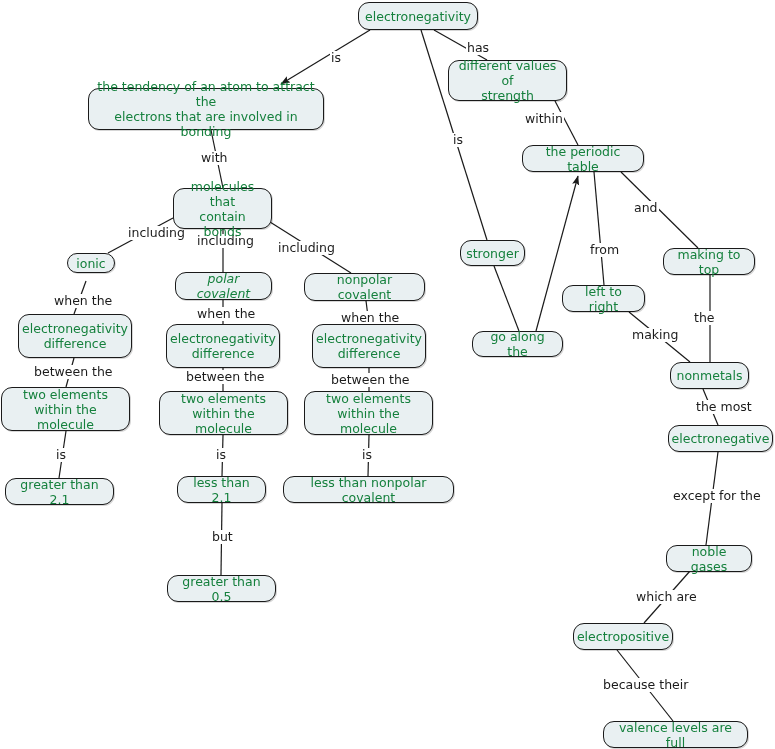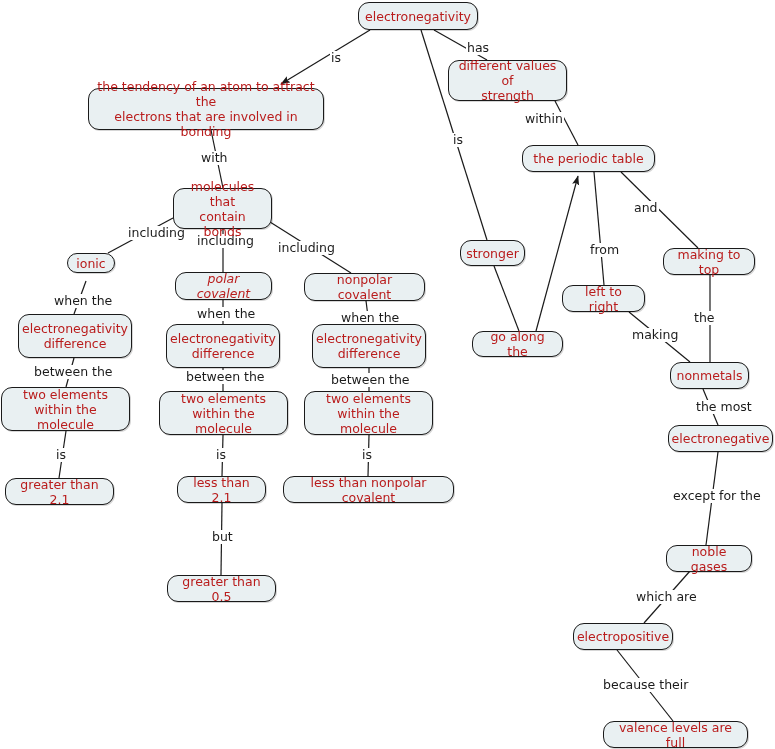--- a/index.html
+++ b/index.html
@@ -27,21 +27,21 @@
     width: 775px;
     height: 749px;
     pointer-events: none;
   }
   .node {
     position: absolute;
     box-sizing: border-box;
     background: #e9f0f2;
     border: 1px solid #1a1a1a;
     border-radius: 11px;
-    color: #b91c1c;
+    color: #15803d;
     font-size: 12.5px;
     line-height: 15px;
     text-align: center;
     display: flex;
     align-items: center;
     justify-content: center;
     padding: 2px 6px;
     box-shadow: 1px 1px 0 rgba(0,0,0,0.16);
     white-space: pre-line;
   }
@@ -124,21 +124,21 @@
       <div class="edge-label" style="left: 672px; top: 489px;">except for the</div>
       <div class="edge-label" style="left: 635px; top: 590px;">which are</div>
       <div class="edge-label" style="left: 602px; top: 678px;">because their</div>
     </div>
   <div id="nodes">
       <div class="node" style="left: 358px; top: 2px; width: 120px; height: 28px;">electronegativity</div>
       <div class="node" style="left: 88px; top: 88px; width: 236px; height: 42px;">the tendency of an atom to attract the
 electrons that are involved in bonding</div>
       <div class="node" style="left: 448px; top: 60px; width: 119px; height: 41px;">different values of
 strength</div>
-      <div class="node" style="left: 522px; top: 145px; width: 133px; height: 27px;">the periodic table</div>
+      <div class="node" style="left: 522px; top: 145px; width: 122px; height: 27px;">the periodic table</div>
       <div class="node" style="left: 173px; top: 188px; width: 99px; height: 41px;">molecules that
 contain bonds</div>
       <div class="node" style="left: 67px; top: 253px; width: 48px; height: 20px;">ionic</div>
       <div class="node" style="left: 175px; top: 272px; width: 97px; height: 28px; font-style: italic;">polar covalent</div>
       <div class="node" style="left: 304px; top: 273px; width: 121px; height: 28px;">nonpolar covalent</div>
       <div class="node" style="left: 460px; top: 240px; width: 65px; height: 26px;">stronger</div>
       <div class="node" style="left: 663px; top: 248px; width: 92px; height: 27px;">making to top</div>
       <div class="node" style="left: 562px; top: 285px; width: 83px; height: 27px;">left to right</div>
       <div class="node" style="left: 18px; top: 314px; width: 114px; height: 44px;">electronegativity
 difference</div>

